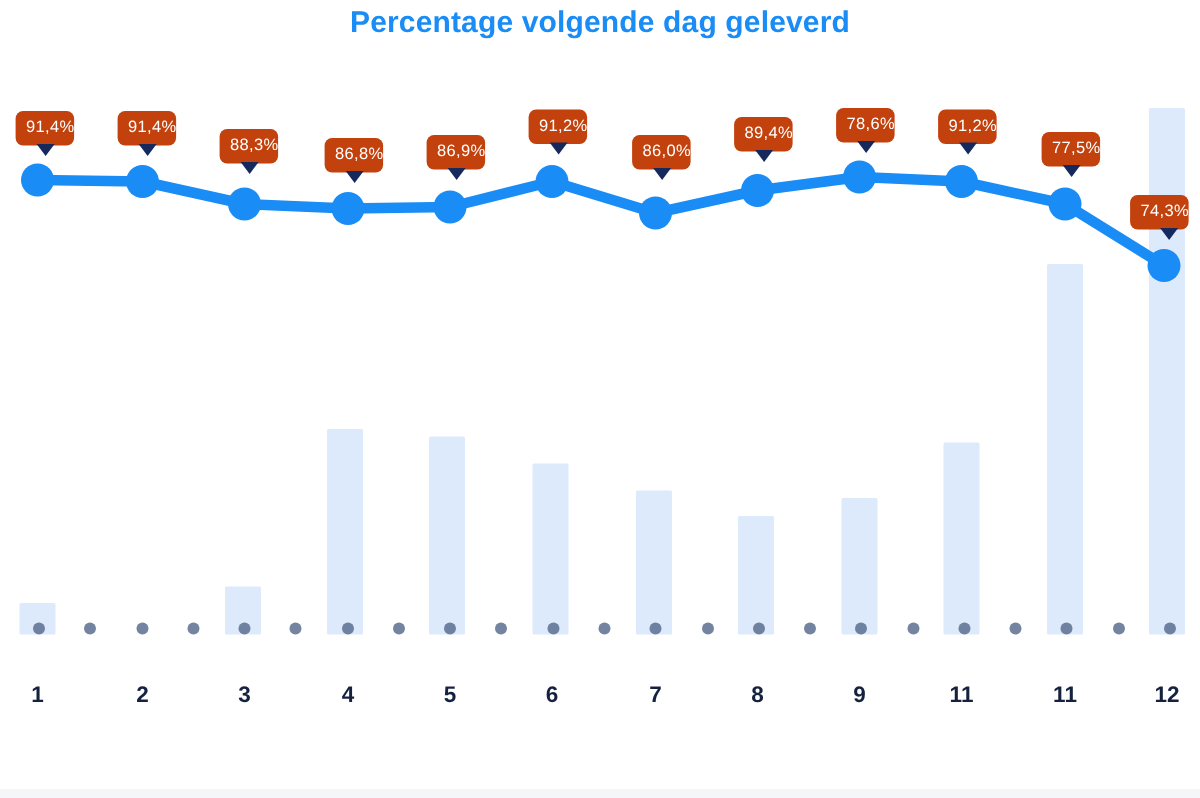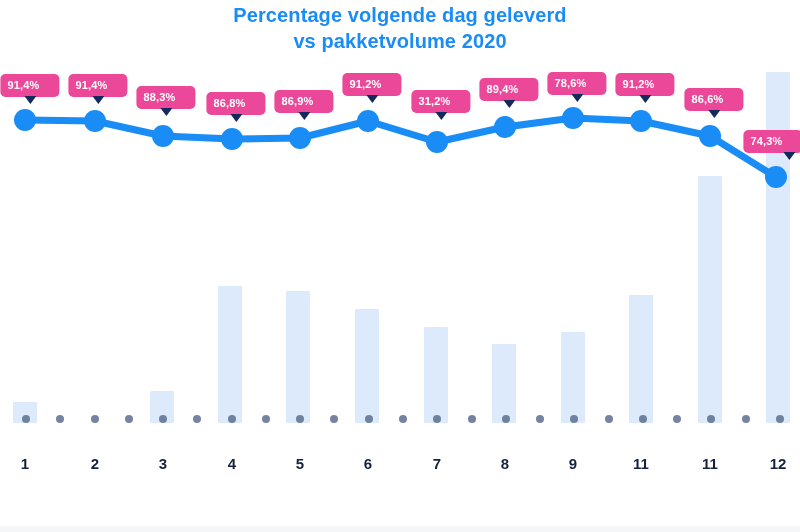--- a/index.html
+++ b/index.html
@@ -69,25 +69,25 @@
     top: 0;
     width: 800px;
     height: 440px;
     overflow: visible;
   }
 
   
   .tooltip {
     position: absolute;
     transform: translateX(-50%);
-    background: #ec4899;
+    background: #c2410c;
     color: #ffffff;
     font-size: 11px;
-    font-weight: 700;
-    padding: 5px 20px 6px 7px;
+    font-weight: 400;
+    padding: 5px 0 6px 7px;
     border-radius: 5px;
     white-space: nowrap;
     line-height: 12px;
     letter-spacing: 0.2px;
   }
   .tooltip .tail {
     position: absolute;
     left: 50%;
     bottom: -7px;
     margin-left: -6px;
@@ -136,21 +136,20 @@
     background: #f4f6f8;
   }
 </style>
 </head>
 <body>
 
 <div id="page">
 
   <div class="chart-title">
     <span class="line">Percentage volgende dag geleverd</span>
-    <span class="line">vs pakketvolume 2020</span>
   </div>
 
   <div class="plot">
 
     <div class="bar" style="left:13px;  top:402px; height:21px;"></div>
     <div class="bar" style="left:150px; top:391px; height:32px;"></div>
     <div class="bar" style="left:218px; top:286px; height:137px;"></div>
     <div class="bar" style="left:286px; top:291px; height:132px;"></div>
     <div class="bar" style="left:355px; top:309px; height:114px;"></div>
     <div class="bar" style="left:424px; top:327px; height:96px;"></div>
@@ -218,37 +217,37 @@
     </div>
     <div class="tooltip" style="left:304px; top:90px;">
       <span>86,9%</span>
       <span class="tail"></span>
     </div>
     <div class="tooltip" style="left:372px; top:73px;">
       <span>91,2%</span>
       <span class="tail"></span>
     </div>
     <div class="tooltip" style="left:441px; top:90px;">
-      <span>31,2%</span>
+      <span>86,0%</span>
       <span class="tail"></span>
     </div>
     <div class="tooltip" style="left:509px; top:78px;">
       <span>89,4%</span>
       <span class="tail"></span>
     </div>
     <div class="tooltip" style="left:577px; top:72px;">
       <span>78,6%</span>
       <span class="tail"></span>
     </div>
     <div class="tooltip" style="left:645px; top:73px;">
       <span>91,2%</span>
       <span class="tail"></span>
     </div>
     <div class="tooltip" style="left:714px; top:88px;">
-      <span>86,6%</span>
+      <span>77,5%</span>
       <span class="tail"></span>
     </div>
     <div class="tooltip tail-right" style="left:773px; top:130px;">
       <span>74,3%</span>
       <span class="tail"></span>
     </div>
 
   </div>
 
   <div class="xlabel" style="left:25px;">1</div>

